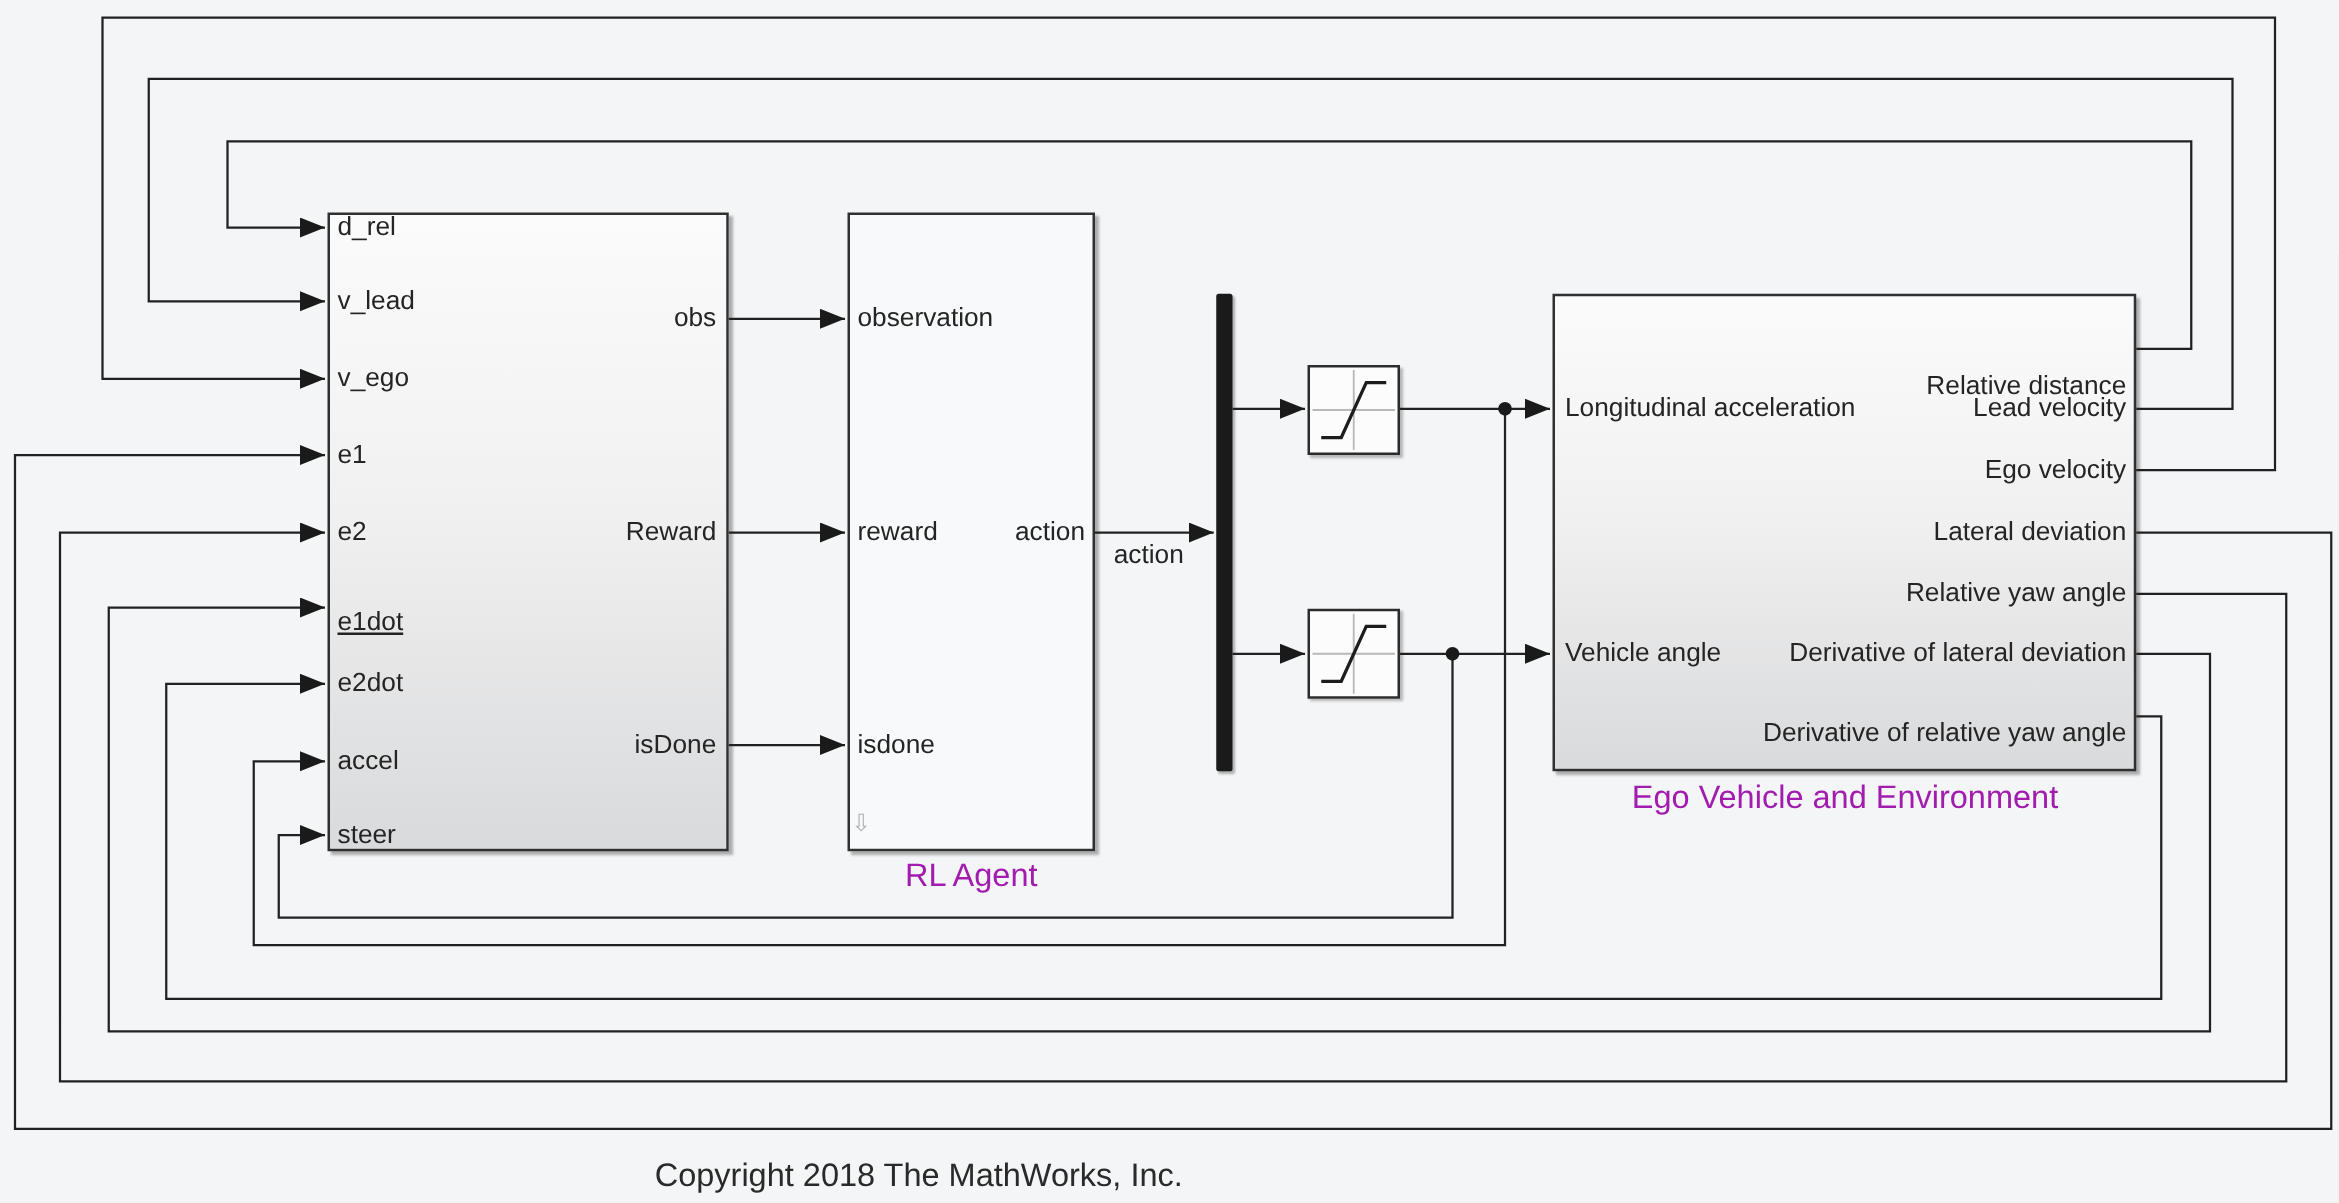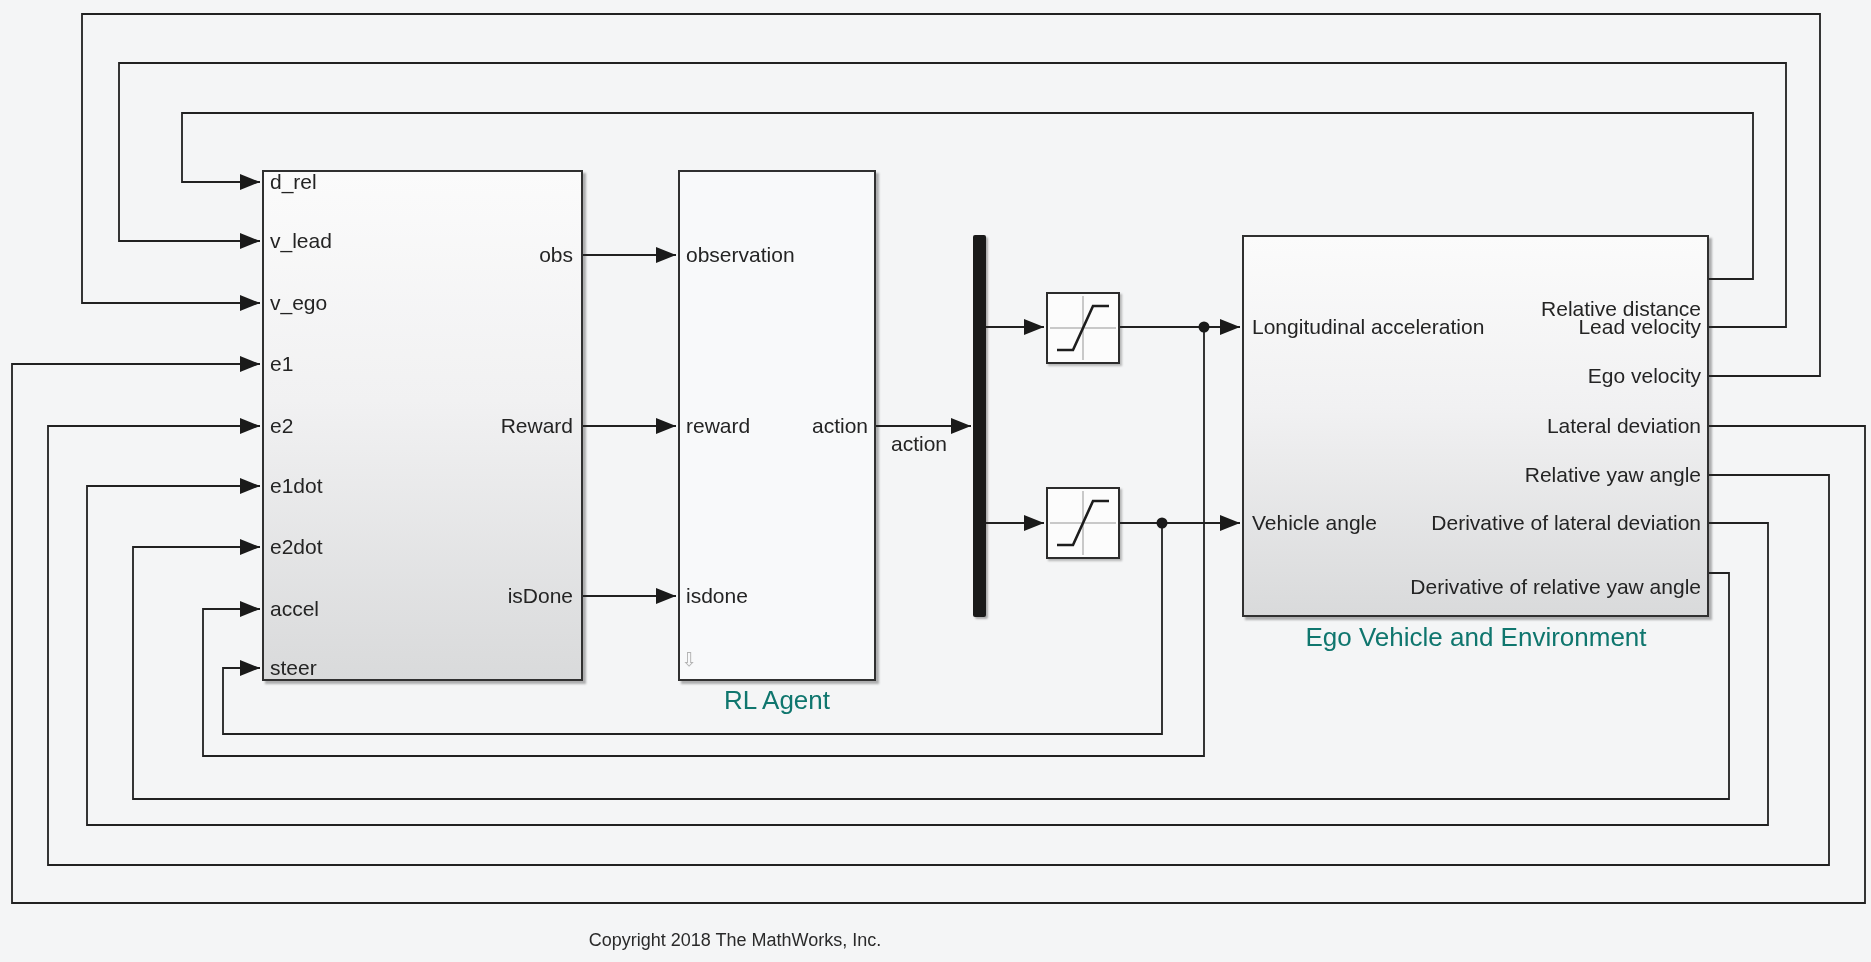--- a/index.html
+++ b/index.html
@@ -17,21 +17,21 @@
   }
   .grad{background:linear-gradient(180deg,#fbfbfb 0%,#f1f1f2 45%,#d9dadb 100%);}
   .flat{background:#f8f9fa;}
   .portlabel{
     position:absolute;height:24px;line-height:24px;font-size:21px;
     white-space:nowrap;color:#242424;
   }
   .r{text-align:right;}
   .caption{
     position:absolute;font-size:26px;line-height:26px;text-align:center;
-    white-space:nowrap;color:#0f766e;
+    white-space:nowrap;color:#a21caf;
   }
   .siglabel{
     position:absolute;font-size:21px;line-height:22px;text-align:center;
     white-space:nowrap;color:#242424;
   }
   .demux{
     position:absolute;left:973px;top:235px;width:13px;height:382px;
     background:#1a1a1a;border-radius:2px;
     box-shadow:2px 2px 2px rgba(40,40,40,.35);
   }
@@ -39,21 +39,21 @@
     position:absolute;width:74px;height:72px;box-sizing:border-box;
     border:2px solid #2c2c2c;background:#fcfcfc;
     box-shadow:2px 2px 2px rgba(40,40,40,.3);
   }
   .badge{
     position:absolute;left:681px;top:650px;font-size:19px;line-height:19px;
     color:#b3b3b3;font-family:"DejaVu Sans",sans-serif;
   }
   .copyright{
     position:absolute;left:440px;top:925px;width:590px;text-align:center;
-    font-size:18px;line-height:30px;color:#2a2a2a;
+    font-size:26px;line-height:30px;color:#2a2a2a;
   }
 </style>
 </head>
 <body>
 
 <div class="canvas">
 
   <svg class="wires">
     <defs>
       <marker id="arr" markerUnits="userSpaceOnUse" markerWidth="22" markerHeight="18" refX="20" refY="8" orient="auto">
@@ -84,21 +84,21 @@
     <circle cx="1204" cy="327" r="5.5" fill="#1a1a1a"></circle>
     <circle cx="1162" cy="523" r="5.5" fill="#1a1a1a"></circle>
   </svg>
 
   <div class="block grad" style="left:262px;top:170px;width:321px;height:511px;"></div>
   <span class="portlabel" style="left:270px;top:170px;">d_rel</span>
   <span class="portlabel" style="left:270px;top:229px;">v_lead</span>
   <span class="portlabel" style="left:270px;top:291px;">v_ego</span>
   <span class="portlabel" style="left:270px;top:352px;">e1</span>
   <span class="portlabel" style="left:270px;top:414px;">e2</span>
-  <span class="portlabel" style="left:270px;top:474px;">e1dot</span>
+  <span class="portlabel" style="left:270px;top:486px;text-decoration:underline;">e1dot</span>
   <span class="portlabel" style="left:270px;top:535px;">e2dot</span>
   <span class="portlabel" style="left:270px;top:597px;">accel</span>
   <span class="portlabel" style="left:270px;top:656px;">steer</span>
   <span class="portlabel r" style="right:1298px;top:243px;">obs</span>
   <span class="portlabel r" style="right:1298px;top:414px;">Reward</span>
   <span class="portlabel r" style="right:1298px;top:584px;">isDone</span>
 
   <div class="block flat" style="left:678px;top:170px;width:198px;height:511px;"></div>
   <span class="portlabel" style="left:686px;top:243px;">observation</span>
   <span class="portlabel" style="left:686px;top:414px;">reward</span>

